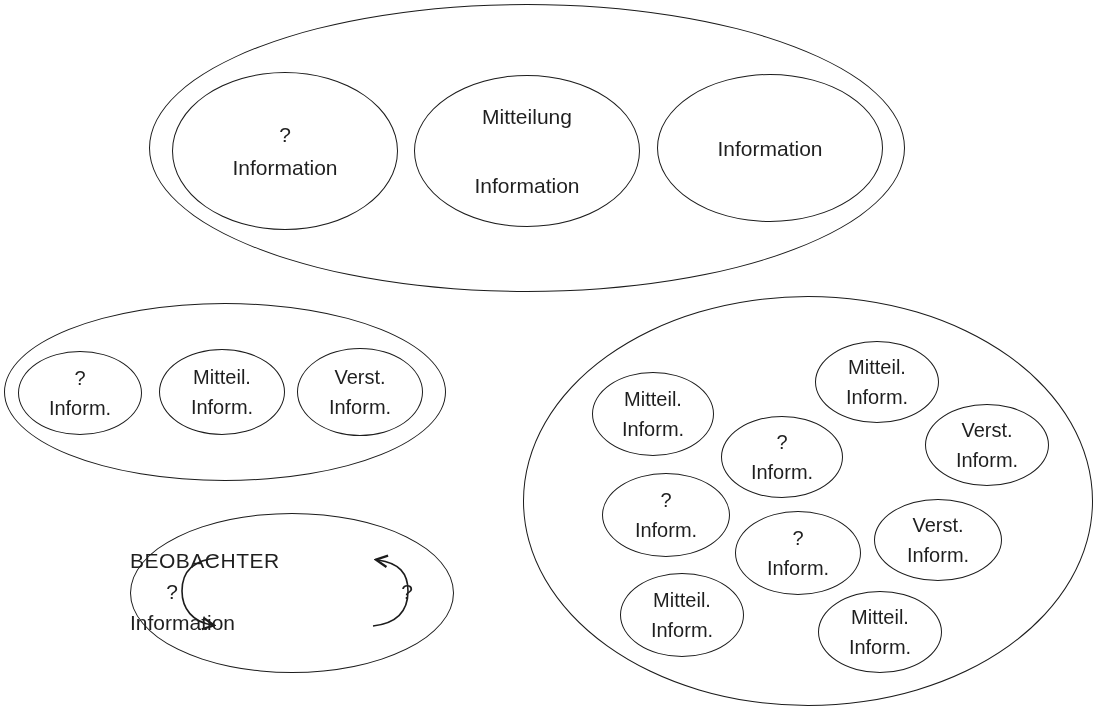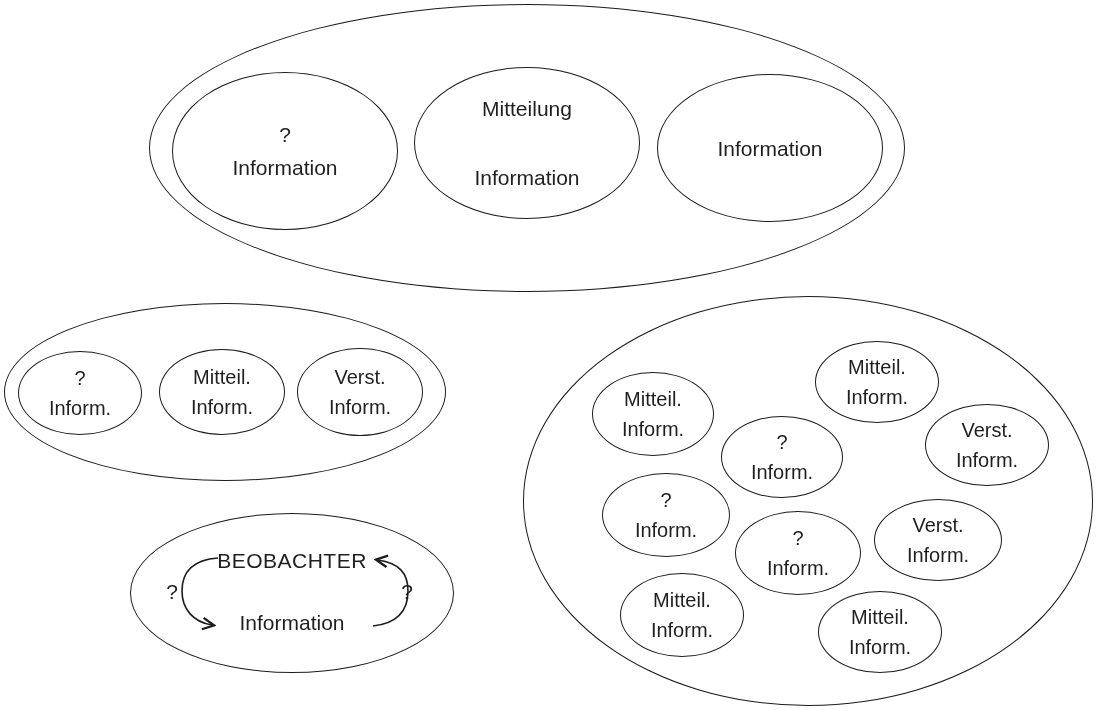--- a/index.html
+++ b/index.html
@@ -10,41 +10,41 @@
   }
   .ellipse {
     position:absolute; box-sizing:border-box;
     border:1.6px solid #1c1c1c; border-radius:50%;
     display:flex; flex-direction:column; align-items:center; justify-content:center;
     text-align:center; background:transparent;
   }
   .lg span { display:block; font-size:21px; line-height:33px; }
   .sm span { display:block; font-size:20px; line-height:30px; }
   .obs-label {
-    position:absolute; left:0; right:0; text-align:center;
+    position:absolute; left:0; right:0; 
     font-size:21px; line-height:22px;
   }
   .obs-title { letter-spacing:0.5px; }
   .qmark {
     position:absolute; font-size:21px; line-height:21px;
     transform:translate(-50%,-50%);
   }
   svg.arrows { position:absolute; left:0; top:0; }
 </style>
 </head>
 <body>
 
 <div class="ellipse" style="left:149px; top:4px; width:756px; height:288px;"></div>
 
 <div class="ellipse lg" style="left:172px; top:72px; width:226px; height:158px;">
   <span>?</span>
   <span>Information</span>
 </div>
 
-<div class="ellipse lg" style="left:414px; top:67px; width:226px; height:152px;gap:36px;">
+<div class="ellipse lg" style="left:414px; top:75px; width:226px; height:152px;gap:36px;">
   <span>Mitteilung</span>
   <span>Information</span>
 </div>
 
 <div class="ellipse lg" style="left:657px; top:74px; width:226px; height:148px;">
   <span>Information</span>
 </div>
 
 <div class="ellipse" style="left:4px; top:303px; width:442px; height:178px;"></div>
 

